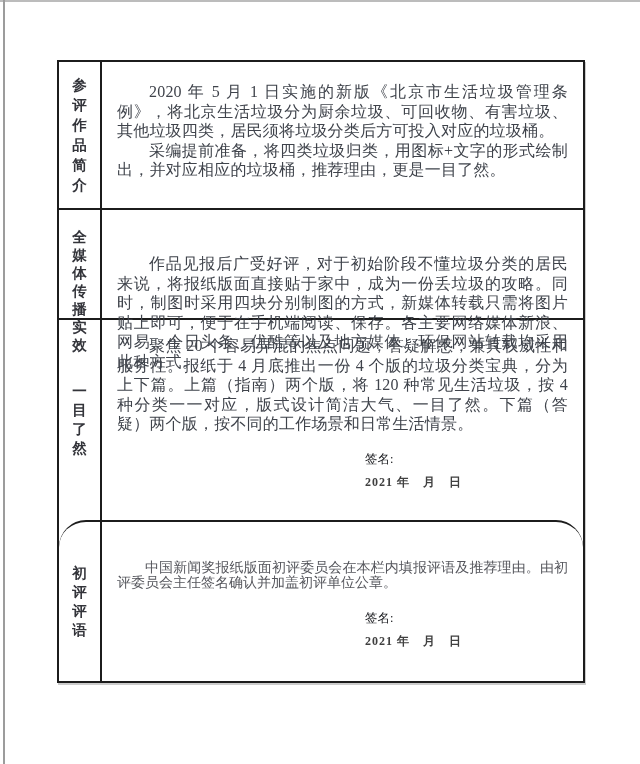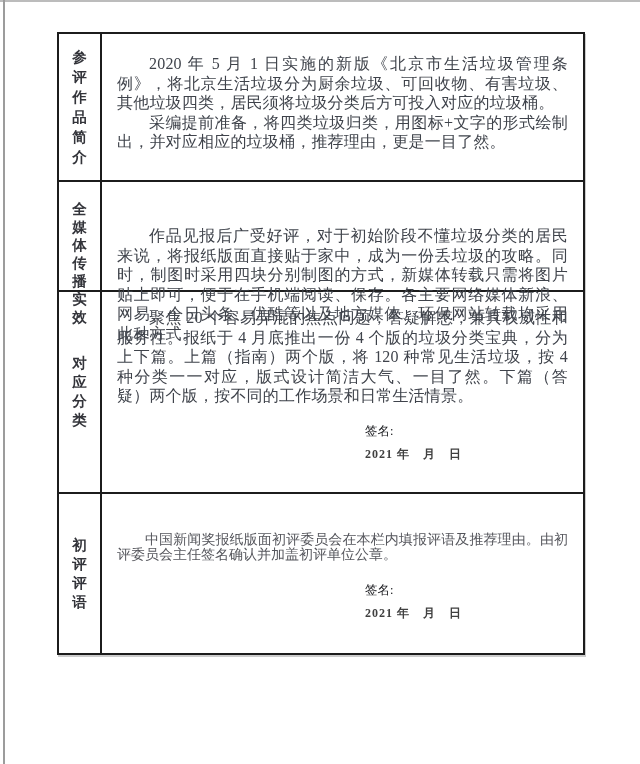--- a/index.html
+++ b/index.html
@@ -12,31 +12,31 @@
   }
   .edge-top {
     position: absolute; top: 0; left: 0; width: 640px; height: 2px;
     background: #bcbcbc;
   }
   .edge-left {
     position: absolute; top: 0; left: 3px; width: 2px; height: 764px;
     background: #9c9c9c;
   }
   .form-table {
-    position: absolute; left: 57px; top: 32px; width: 528px;
+    position: absolute; left: 57px; top: 60px; width: 528px;
     border: 2px solid #1c1c1c;
     background: #ffffff;
     box-shadow: 1px 2px 0 rgba(110,110,110,0.35);
   }
   .row { display: grid; grid-template-columns: 43px 1fr; }
   .row + .row { border-top: 2px solid #1c1c1c; }
   .row1 { height: 146px; }
   .row2 { height: 110px; }
   .row3 { height: 202px; }
-  .row4 { height: 161px; }
+  .row4 { height: 161px; border-radius: 27px; }
   .label-cell {
     border-right: 2px solid #1c1c1c;
     display: flex; align-items: center; justify-content: center;
   }
   .vlabel {
     display: block; width: 1.1em;
     word-break: break-all; text-align: center;
     font-weight: bold; font-size: 14.5px; color: #33343a;
   }
   .lh20 { line-height: 20px; }
@@ -88,21 +88,21 @@
       <div class="cell label-cell">
         <span class="vlabel lh18">全媒体传播实效</span>
       </div>
       <div class="cell content-cell pt34">
         <p class="para">作品见报后广受好评，对于初始阶段不懂垃圾分类的居民来说，将报纸版面直接贴于家中，成为一份丢垃圾的攻略。同时，制图时采用四块分别制图的方式，新媒体转载只需将图片贴上即可，便于在手机端阅读、保存。各主要网络媒体新浪、网易、今日头条、优酷等以及地方媒体、环保网站转载均采用此种方式。</p>
       </div>
     </div>
 
     <div class="row row3">
       <div class="cell label-cell">
-        <span class="vlabel lh19">对应分类</span>
+        <span class="vlabel lh19">一目了然</span>
       </div>
       <div class="cell content-cell pt12">
         <p class="para">聚焦 20 个容易弄混的焦点问题，答疑解惑，兼具权威性和服务性。报纸于 4 月底推出一份 4 个版的垃圾分类宝典，分为上下篇。上篇（指南）两个版，将 120 种常见生活垃圾，按 4 种分类一一对应，版式设计简洁大气、一目了然。下篇（答疑）两个版，按不同的工作场景和日常生活情景。</p>
         <div class="sig-block mt17">
           <div class="sig-label">签名:</div>
           <div class="sig-date">2021 年　月　日</div>
         </div>
       </div>
     </div>
 

